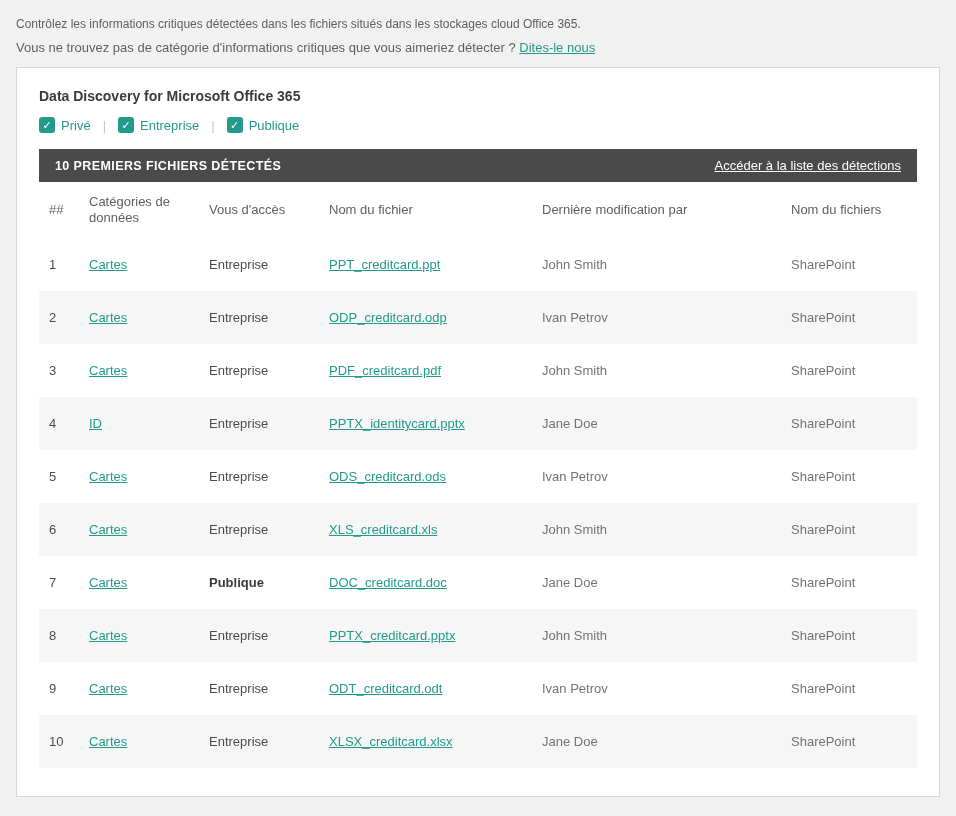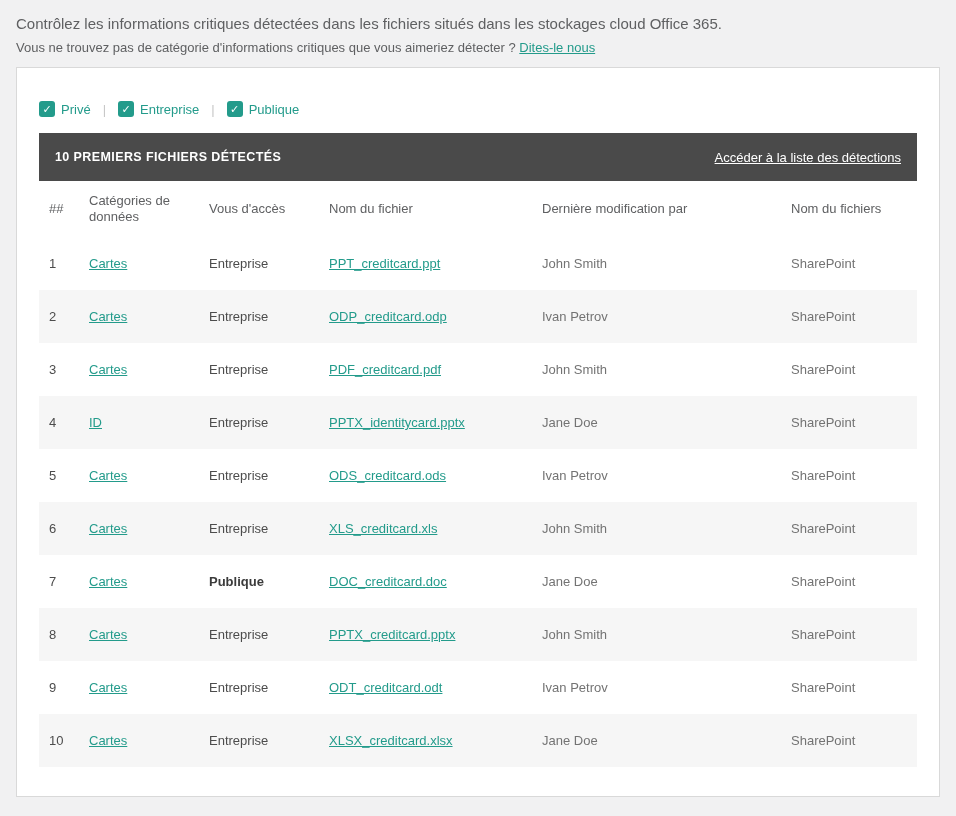--- a/index.html
+++ b/index.html
@@ -19,21 +19,21 @@
     background: var(--page_bg);
     font-family: "Liberation Sans", "DejaVu Sans", sans-serif;
     color: var(--text_body);
     overflow: hidden;
   }
   .page { padding: 8px 16px 4px 16px; }
   .page-title {
     font-size: 16px; font-weight: 700; color: var(--text_dark);
     padding-top: 2px; letter-spacing: 0.2px;
   }
-  .desc { font-size: 15px; line-height: 24px; margin-top: 4px; color: var(--text_body); }
+  .desc { font-size: 12px; line-height: 24px; margin-top: 4px; color: var(--text_body); }
   .desc-line2 { font-size: 13px; line-height: 24px; color: var(--text_body); }
   a.teal-link {
     color: var(--accent); text-decoration: underline; cursor: pointer;
   }
   .panel {
     margin-top: 7px;
     background: #ffffff;
     border: 1px solid var(--panel_border);
     padding: 20px 22px 40px 22px;
     height: 730px;
@@ -52,21 +52,21 @@
   }
   .chk .box {
     width: 16px; height: 16px; border-radius: 3px;
     background: var(--accent); color: #ffffff;
     display: inline-flex; align-items: center; justify-content: center;
     margin-right: 6px; font-size: 11px; font-weight: 700;
   }
   .chk .box::after { content: "✓"; }
   .sep { color: #c7c7c7; margin: 0 12px; font-size: 13px; }
   .bar {
-    margin-top: 16px; height: 48px; background: var(--bar_bg);
+    margin-top: 16px; height: 33px; background: var(--bar_bg);
     display: flex; align-items: center; justify-content: space-between;
     padding: 0 16px;
   }
   .bar-title {
     color: #ffffff; font-size: 12.5px; font-weight: 700; letter-spacing: 0.4px;
   }
   a.bar-link {
     color: #ffffff; font-size: 13px; text-decoration: underline; cursor: pointer;
   }
   table.detections {
@@ -98,20 +98,21 @@
 <body>
 
 <div class="page">
   <div class="desc">Contrôlez les informations critiques détectées dans les fichiers situés dans les stockages cloud Office 365.</div>
   <div class="desc-line2">
     <span>Vous ne trouvez pas de catégorie d'informations critiques que vous aimeriez détecter ?</span>
     <a class="teal-link">Dites-le nous</a>
   </div>
 
   <div class="panel">
+    <div class="panel-title">Data Discovery for Microsoft Office 365</div>
 
     <div class="filter-row">
       <label class="chk">
         <span class="box"></span>
         <span>Privé</span>
       </label>
       <span class="sep">|</span>
       <label class="chk">
         <span class="box"></span>
         <span>Entreprise</span>

